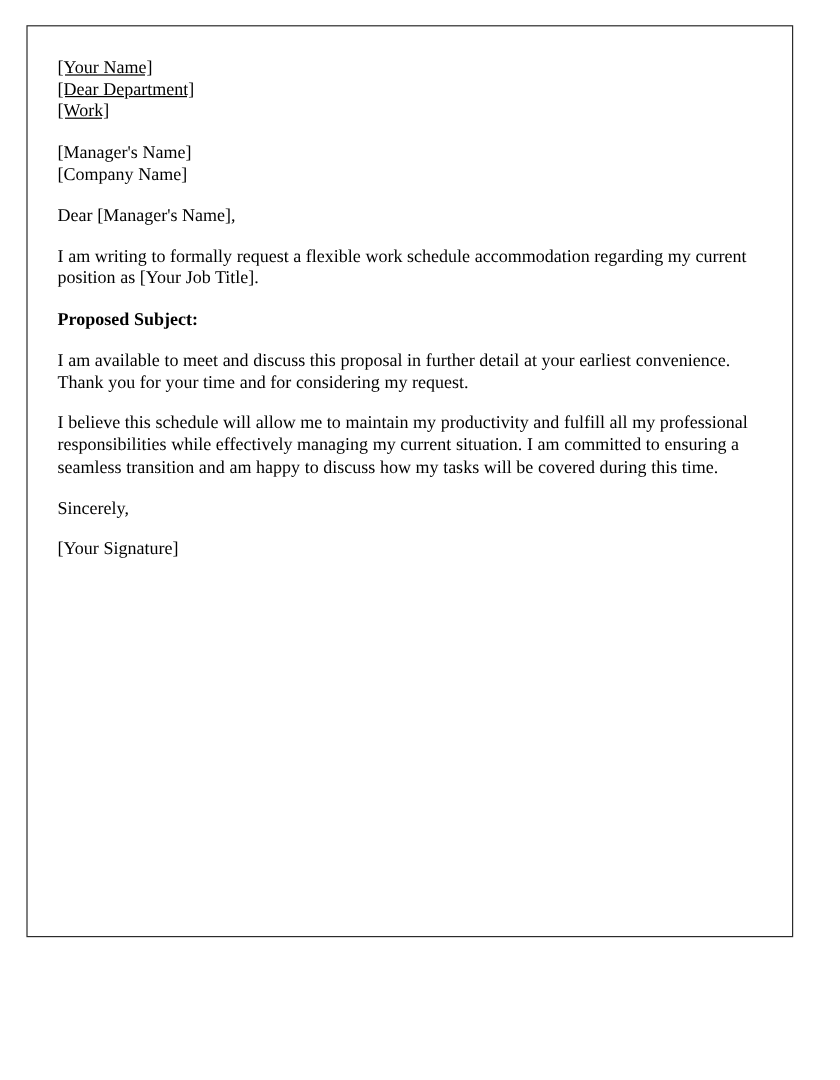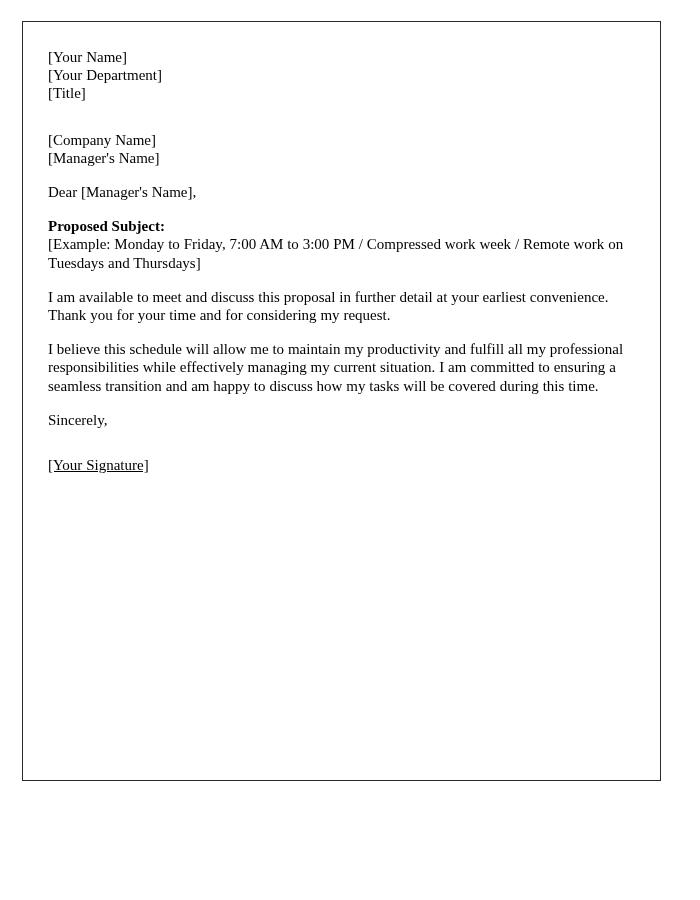--- a/index.html
+++ b/index.html
@@ -45,69 +45,69 @@
     text-align: left;
     word-spacing: 0.1px;
   }
   .block:last-child {
     margin-bottom: 0;
   }
   .block .line {
     display: block;
   }
   .address-block {
-    margin-bottom: 28px;
+    margin-bottom: 16px;
+    text-decoration: underline;
   }
   .recipient-block {
     margin-bottom: 16px;
   }
   .subject-block {
     margin-bottom: 16px;
   }
   .salutation-block {
     margin-bottom: 16px;
     margin-top: 16px;
   }
   .schedule-heading {
     font-weight: bold;
   }
   .closing-block {
-    margin-bottom: 27px;
+    margin-bottom: 16px;
   }
   .signature-block {
     margin-bottom: 0;
-    text-decoration: underline;
   }
 </style>
 </head>
 <body>
 
 <div class="page-canvas">
   <div class="letter-sheet">
     <div class="letter-body">
 
       <div class="block address-block">
         <span class="line">[Your Name]</span>
-        <span class="line">[Your Department]</span>
-        <span class="line">[Title]</span>
+        <span class="line">[Dear Department]</span>
+        <span class="line">[Work]</span>
       </div>
 
       <div class="block recipient-block">
+        <span class="line">[Manager's Name]</span>
         <span class="line">[Company Name]</span>
-        <span class="line">[Manager's Name]</span>
       </div>
 
 
       <div class="block salutation-block">Dear [Manager's Name],</div>
 
+      <div class="block">I am writing to formally request a flexible work schedule accommodation regarding my current position as [Your Job Title].</div>
 
 
       <div class="block">
         <span class="line schedule-heading">Proposed Subject:</span>
-        <span>[Example: Monday to Friday, 7:00 AM to 3:00 PM / Compressed work week / Remote work on Tuesdays and Thursdays]</span>
       </div>
 
       <div class="block">I am available to meet and discuss this proposal in further detail at your earliest convenience. Thank you for your time and for considering my request.</div>
 
       <div class="block">I believe this schedule will allow me to maintain my productivity and fulfill all my professional responsibilities while effectively managing my current situation. I am committed to ensuring a seamless transition and am happy to discuss how my tasks will be covered during this time.</div>
 
       <div class="block closing-block">Sincerely,</div>
 
       <div class="block signature-block">
         <span class="line">[Your Signature]</span>

